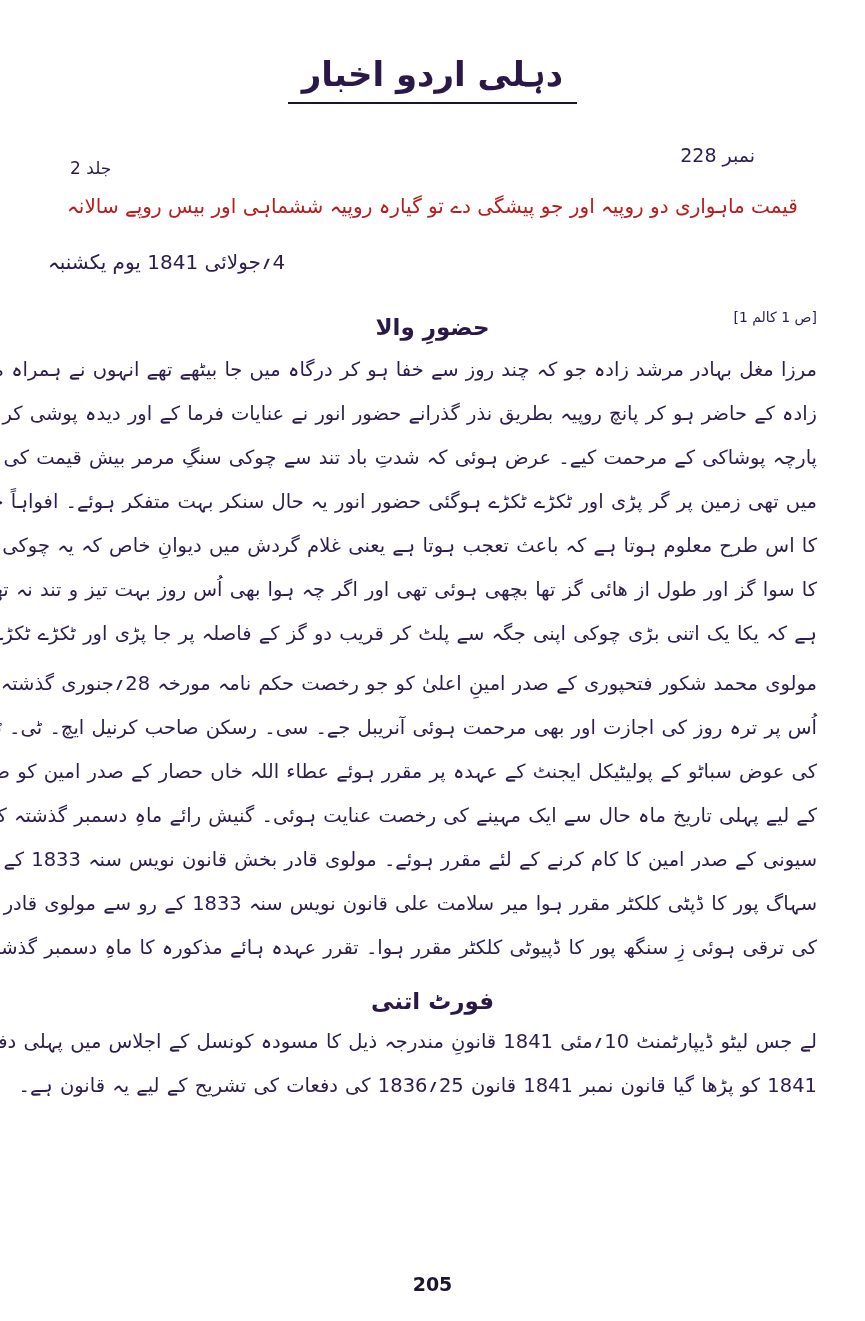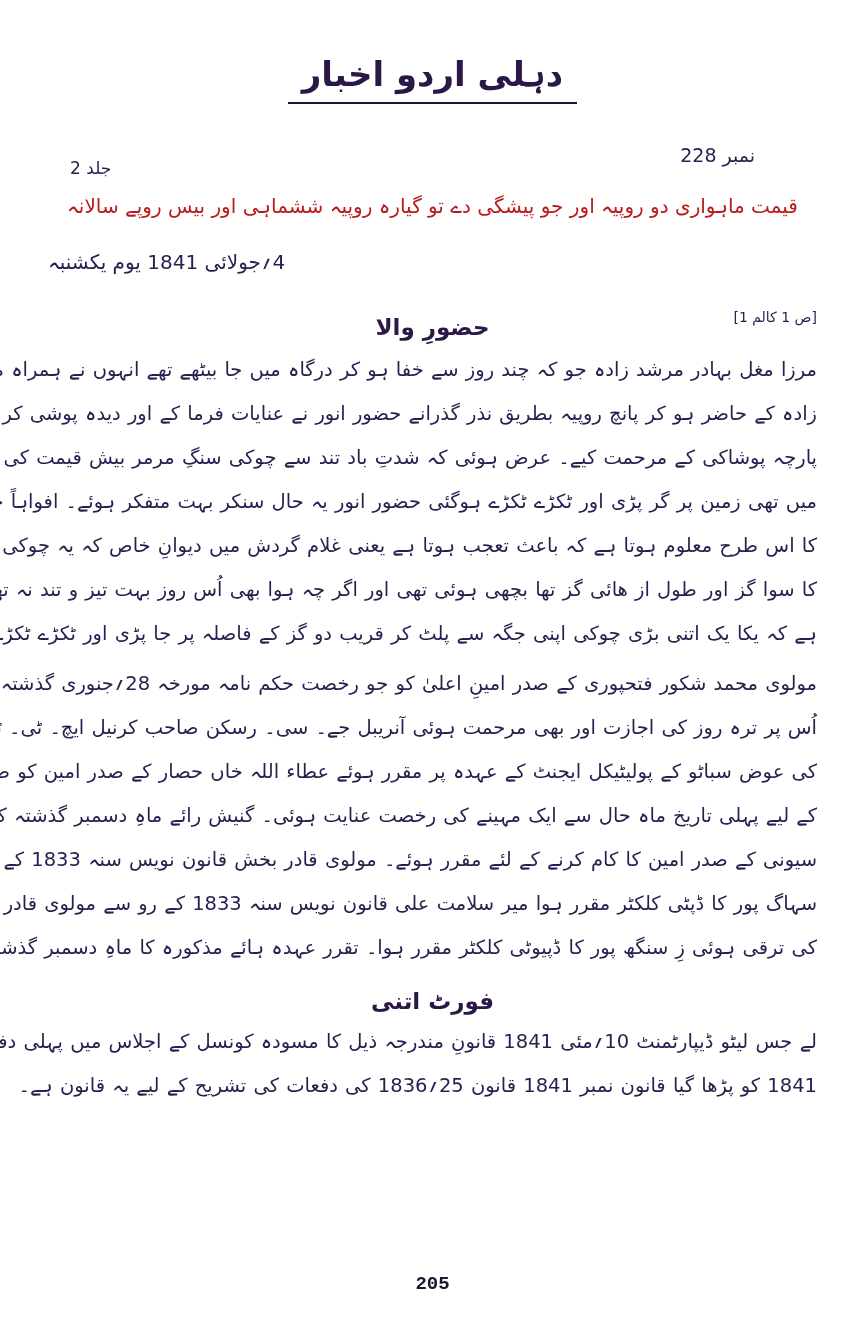--- a/index.html
+++ b/index.html
@@ -151,21 +151,20 @@
   .folio {
     position: absolute;
     left: 0;
     right: 0;
     bottom: 26px;
     text-align: center;
     font-size: 19px;
     font-weight: 600;
     color: #1d1430;
     direction: ltr;
-    font-family: Liberation Mono, monospace;
   }
 </style>
 </head>
 <body>
 
 <div class="page">
 
   <div class="masthead">
     <div class="masthead-title">دہلی اردو اخبار</div>
   </div>

